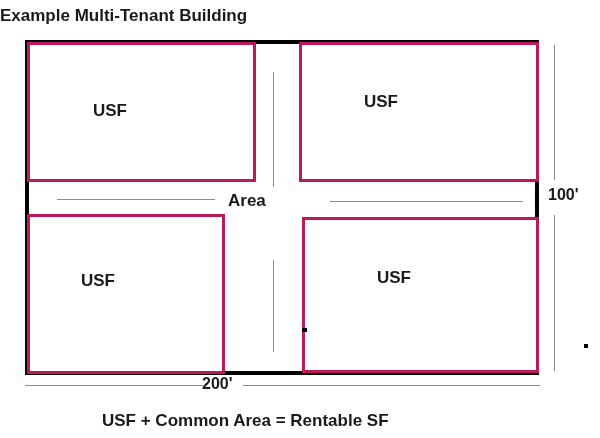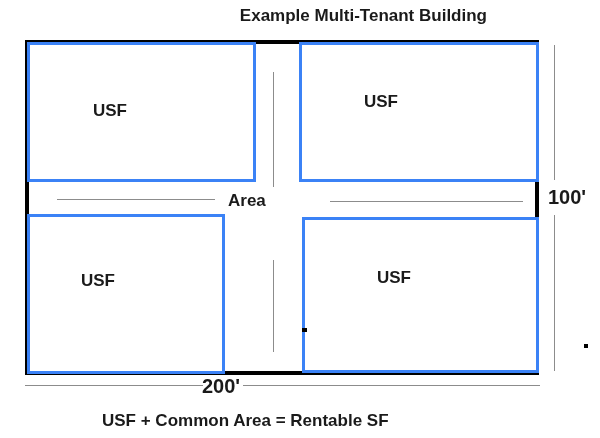--- a/index.html
+++ b/index.html
@@ -15,36 +15,36 @@
     font-family: "Liberation Sans", sans-serif;
     color: #1a1a1a;
     overflow: hidden;
   }
   .abs { position: absolute; }
 
   .title {
     left: 0; top: 6;
     width: 487px;
     top: 6px;
-    text-align: right;
+    text-align: left;
     font-size: 17px;
     font-weight: bold;
     letter-spacing: 0px;
   }
 
   .building {
     left: 25px; top: 40px;
     width: 514px; height: 335px;
     border: 4px solid #000000;
     box-sizing: border-box;
     background: transparent;
   }
 
   .room {
-    border: 3px solid #3b82f6;
+    border: 3px solid #be185d;
     box-sizing: border-box;
     background: #ffffff;
   }
   .room-tl { left: 27px;  top: 42px;  width: 229px; height: 140px; }
   .room-tr { left: 299px; top: 42px;  width: 240px; height: 140px; }
   .room-bl { left: 27px;  top: 214px; width: 198px; height: 160px; }
   .room-br { left: 302px; top: 217px; width: 237px; height: 156px; }
 
   .usf-label {
     position: absolute;
@@ -69,21 +69,21 @@
   .dl-h-left   { left: 57px;  top: 199px; width: 158px; height: 1px; }
   .dl-h-right  { left: 330px; top: 201px; width: 193px; height: 1px; }
   .dl-v-upper  { left: 273px; top: 72px;  width: 1px;  height: 115px; }
   .dl-v-lower  { left: 273px; top: 260px; width: 1px;  height: 92px; }
   .dl-r-upper  { left: 554px; top: 45px;  width: 1px;  height: 135px; }
   .dl-r-lower  { left: 554px; top: 215px; width: 1px;  height: 156px; }
   .dl-b-left   { left: 25px;  top: 385px; width: 178px; height: 1px; }
   .dl-b-right  { left: 243px; top: 385px; width: 297px; height: 1px; }
 
   .dim-label {
-    font-size: 20px;
+    font-size: 16px;
     font-weight: bold;
     white-space: nowrap;
   }
   .dim-height { left: 548px; top: 186px; }
   .dim-width  { left: 202px; top: 375px; }
 
   .caption {
     left: 102px; top: 411px;
     font-size: 17px;
     font-weight: bold;

